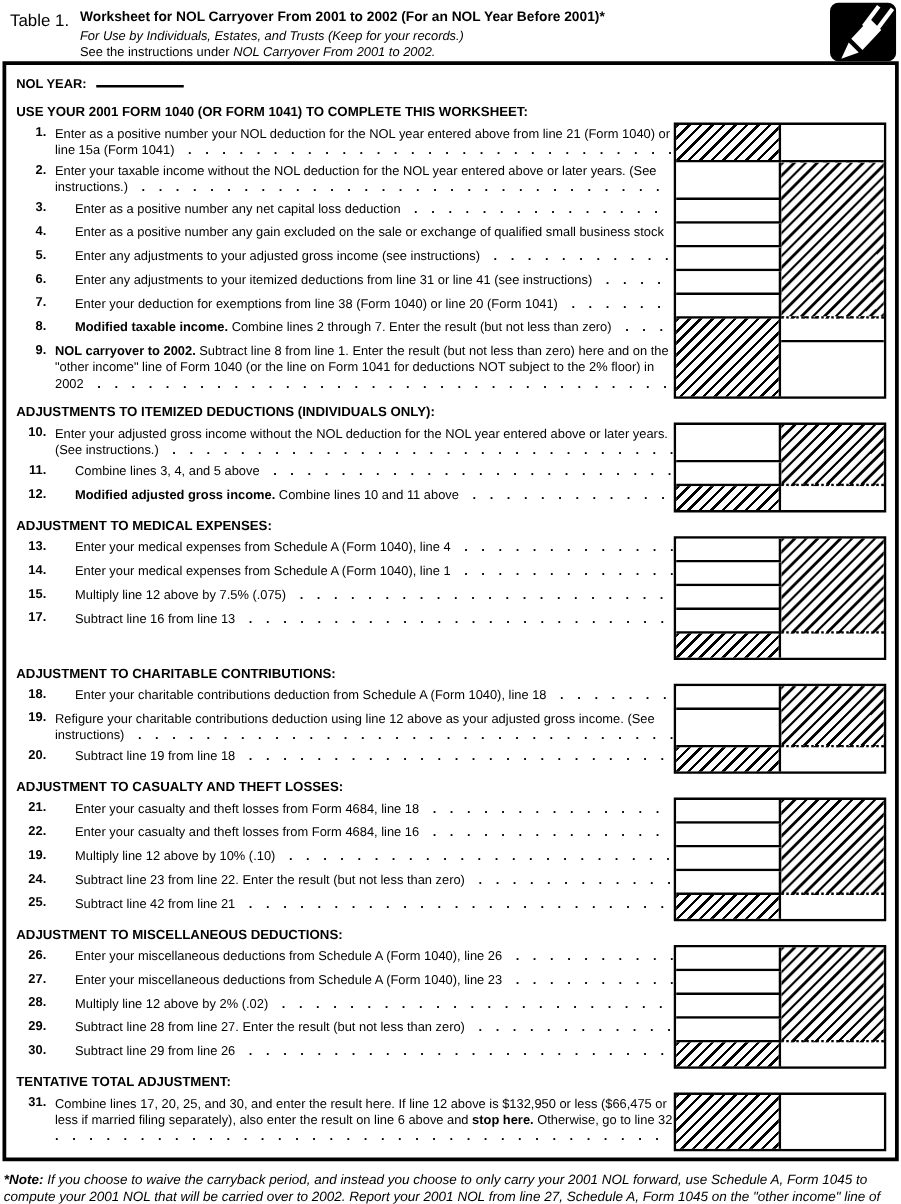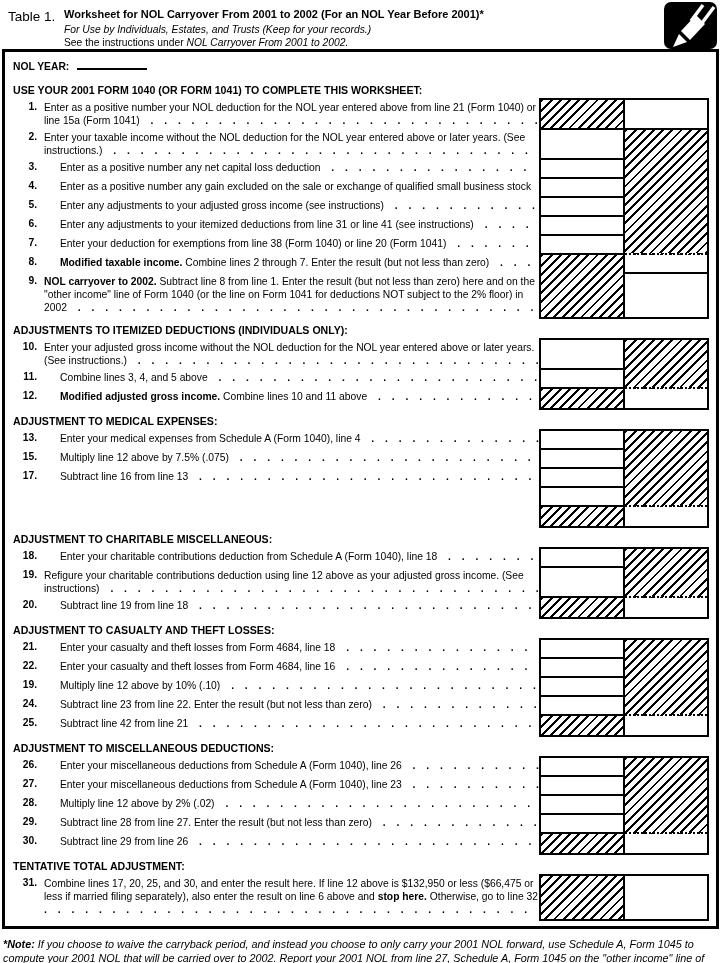--- a/index.html
+++ b/index.html
@@ -157,41 +157,45 @@
       </div>
       <div class="group">
         <div class="sec-h">ADJUSTMENT TO MEDICAL EXPENSES:</div>
         <div class="grid-row">
           <div class="texts">
             <div class="line-row h1">
               <span class="num">13.</span>
               <div class="desc d1 leader"><span>Enter your medical expenses from Schedule A (Form 1040), line 4</span></div>
             </div>
             <div class="line-row h1">
+              <span class="num">14.</span>
+              <div class="desc d1 leader"><span>Enter your medical expenses from Schedule A (Form 1040), line 1</span></div>
+            </div>
+            <div class="line-row h1">
               <span class="num">15.</span>
               <div class="desc d1 leader"><span>Multiply line 12 above by 7.5% (.075)</span></div>
             </div>
             <div class="line-row h1">
               <span class="num">17.</span>
               <div class="desc d1 leader"><span>Subtract line 16 from line 13</span></div>
             </div>
           </div>
           <div class="boxes" style="grid-template-rows: 19px 19px 19px 19px 19px;">
             <div class="cell cw cl bb" style="grid-area: 1 / 1 / span 1;"></div>
             <div class="cell ch bd" style="grid-area: 1 / 2 / span 4;"></div>
             <div class="cell cw cl bb" style="grid-area: 2 / 1 / span 1;"></div>
             <div class="cell cw cl bb" style="grid-area: 3 / 1 / span 1;"></div>
             <div class="cell cw cl bb" style="grid-area: 4 / 1 / span 1;"></div>
             <div class="cell ch cl" style="grid-area: 5 / 1 / span 1;"></div>
             <div class="cell cw" style="grid-area: 5 / 2 / span 1;"></div>
           </div>
         </div>
       </div>
       <div class="group">
-        <div class="sec-h">ADJUSTMENT TO CHARITABLE MISCELLANEOUS:</div>
+        <div class="sec-h">ADJUSTMENT TO CHARITABLE CONTRIBUTIONS:</div>
         <div class="grid-row">
           <div class="texts">
             <div class="line-row h1">
               <span class="num">18.</span>
               <div class="desc d1 leader"><span>Enter your charitable contributions deduction from Schedule A (Form 1040), line 18</span></div>
             </div>
             <div class="line-row h2">
               <span class="num">19.</span>
               <div class="desc d2 leader"><span>Refigure your charitable contributions deduction using line 12 above as your adjusted gross income. (See instructions)</span></div>
             </div>

